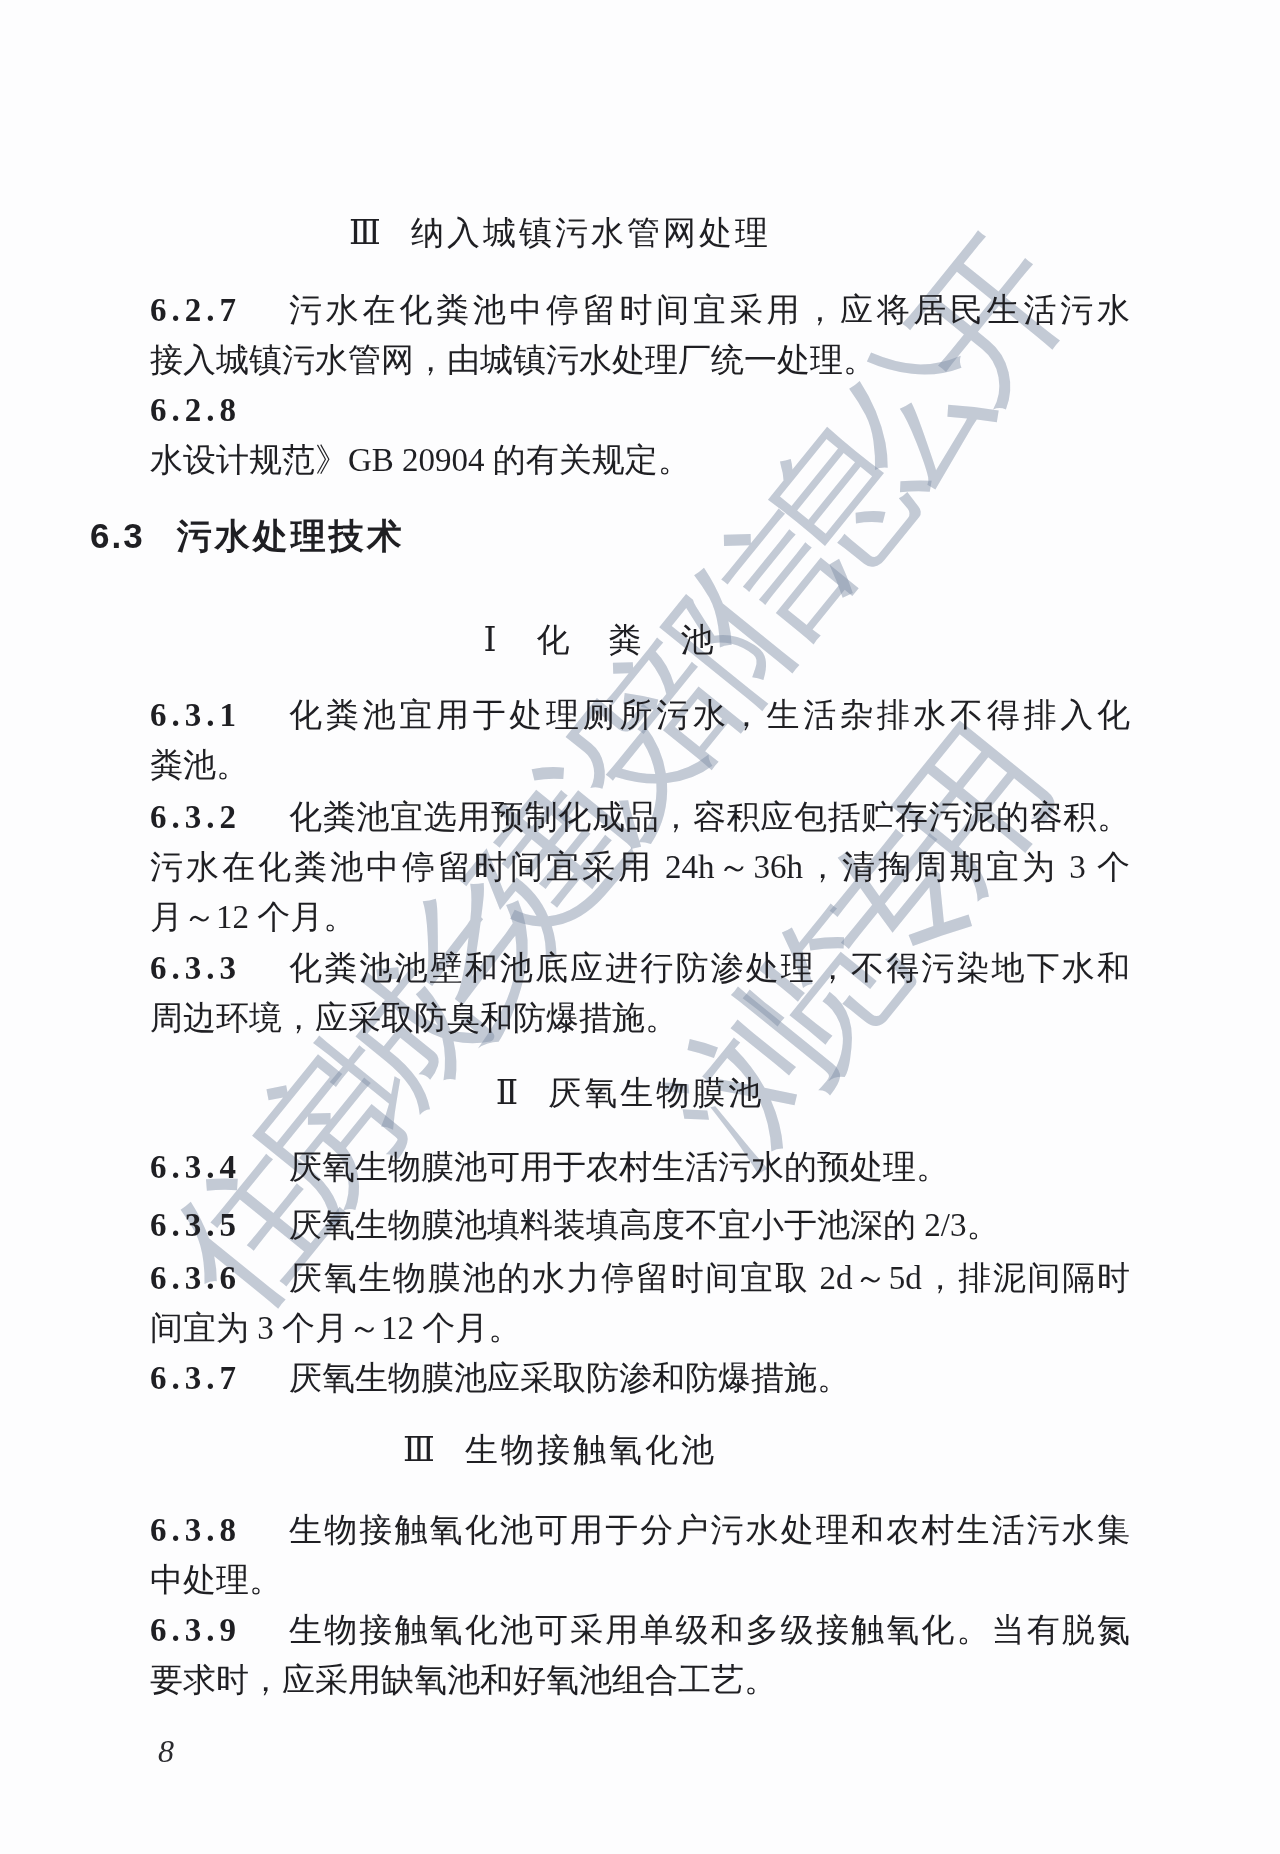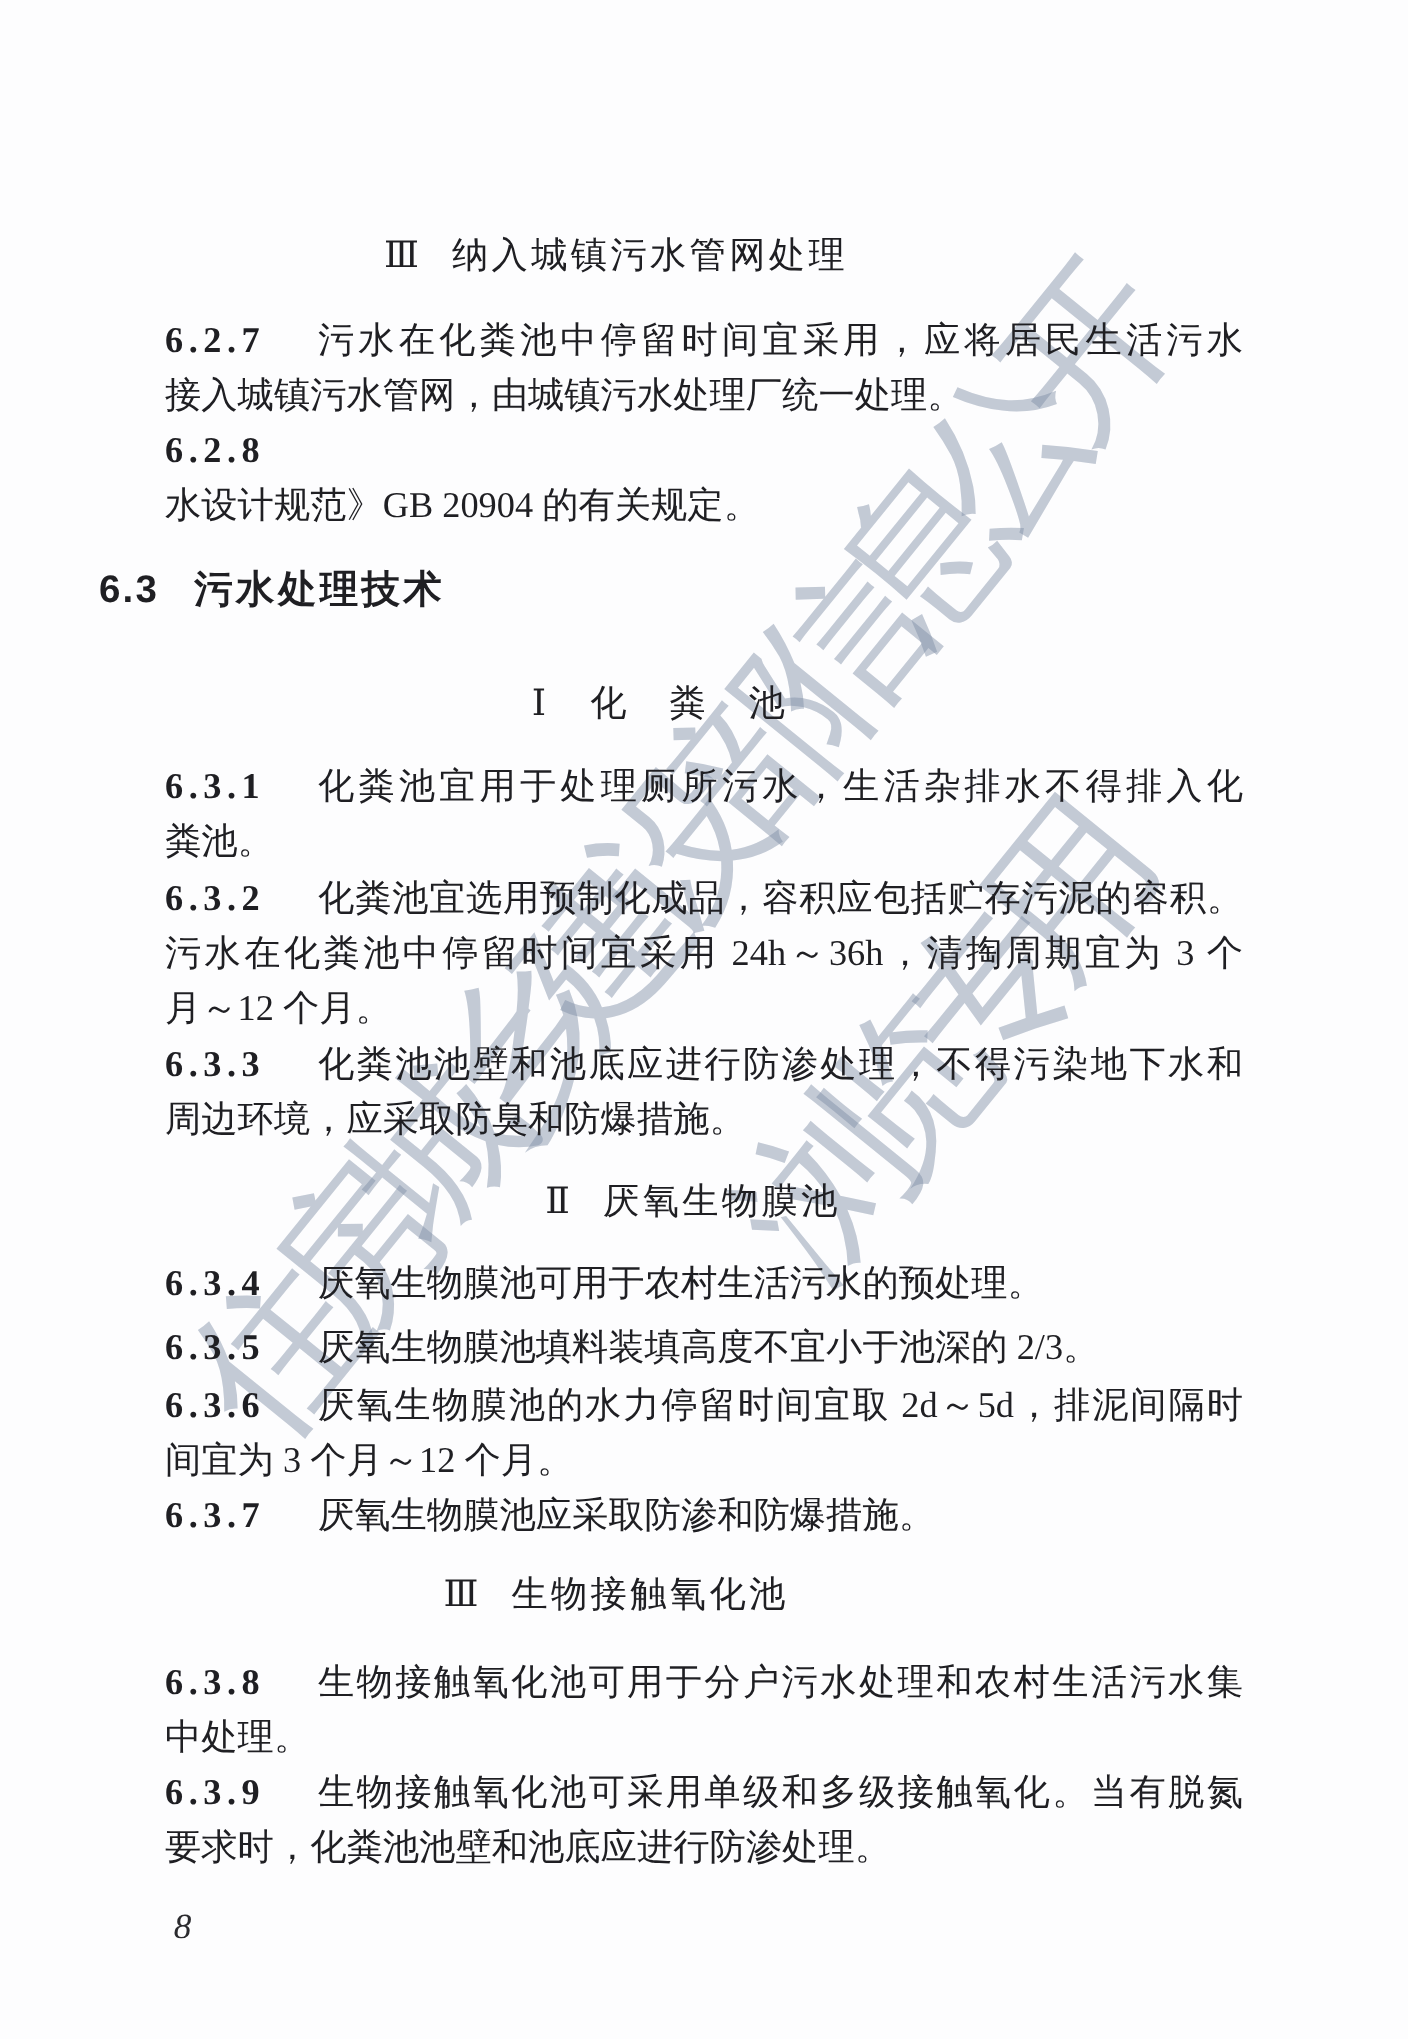--- a/index.html
+++ b/index.html
@@ -212,21 +212,21 @@
         <span class="txt">中处理。</span>
       </div>
     </div>
 
     <div>
       <div class="line fill">
         <span class="num">6.3.9</span>
         <span class="txt">生物接触氧化池可采用单级和多级接触氧化。当有脱氮</span>
       </div>
       <div class="line endline">
-        <span class="txt">要求时，化粪池池壁和池底应进行防渗处理。</span>
+        <span class="txt">要求时，应采用缺氧池和好氧池组合工艺。</span>
       </div>
     </div>
 
   </div>
 
   <div class="pageno">8</div>
 
 </div>
 
 </body></html>

